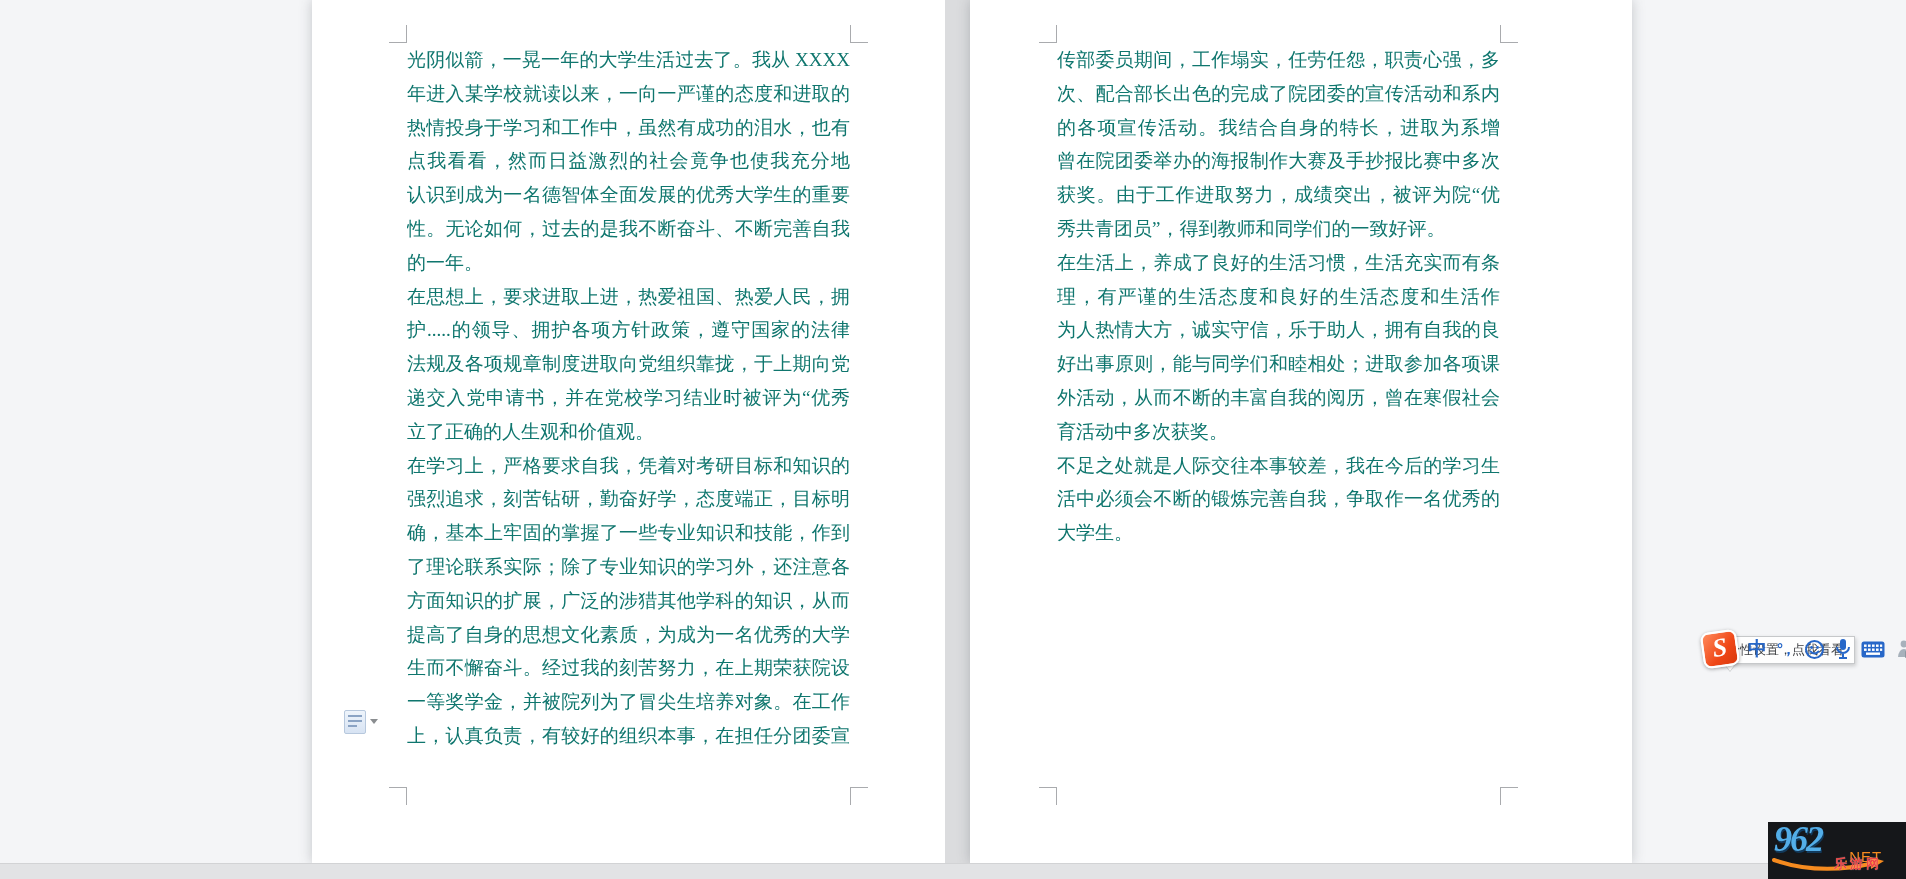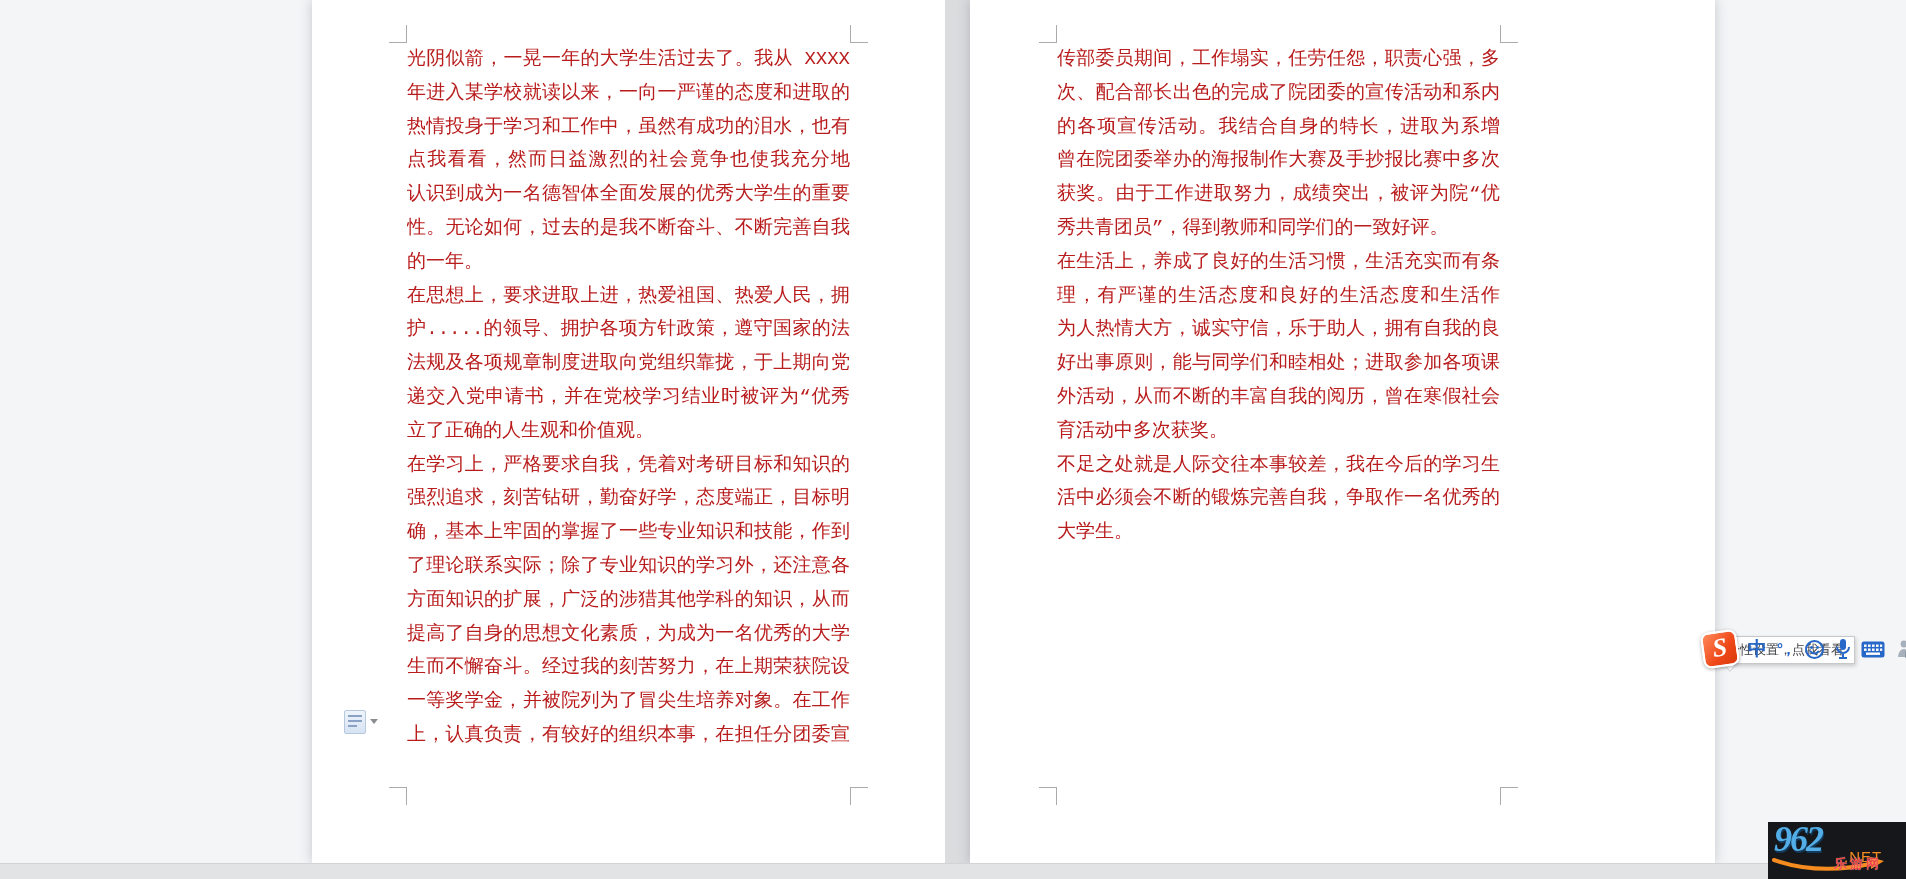--- a/index.html
+++ b/index.html
@@ -7,37 +7,37 @@
     width:1906px;height:879px;position:relative;overflow:hidden;
     background:#f4f5f7;
     font-family:"Liberation Sans",sans-serif;
   }
   
   .page{
     position:absolute;top:0;height:863px;background:#ffffff;
     box-shadow:0 0 12px rgba(70,75,82,.28);
   }
   .page-left{left:312px;width:633px;}
-  .page-right{left:970px;width:745px;}
+  .page-right{left:970px;width:662px;}
   .page-gap{position:absolute;top:0;left:945px;width:25px;height:863px;background:#dbdcde;}
   .bottom-strip{
     position:absolute;left:0;top:863px;width:1906px;height:16px;
     background:#e2e3e5;border-top:1px solid #d2d3d5;
   }
   
   .mark{position:absolute;width:17px;height:17px;pointer-events:none;}
   .mark.tl{border-right:1px solid #a9abae;border-bottom:1px solid #a9abae;}
   .mark.tr{border-left:1px solid #a9abae;border-bottom:1px solid #a9abae;}
   .mark.bl{border-right:1px solid #a9abae;border-top:1px solid #a9abae;}
   .mark.br{border-left:1px solid #a9abae;border-top:1px solid #a9abae;}
   
   .text-block{
     position:absolute;top:43px;width:443px;
-    font-family:Liberation Mono, monospace;
-    color:#b91c1c;
+    font-family:Liberation Serif, serif;
+    color:#0f766e;
   }
   .page-left  .text-block{left:95px;}
   .page-right .text-block{left:87px;}
   .doc-line{
     height:33.8px;line-height:33.8px;font-size:19px;
     overflow:hidden;
   }
   .doc-line.full{text-align:justify;text-align-last:justify;}
   
   .paste-btn{position:absolute;left:344px;top:708px;width:38px;height:28px;cursor:pointer;}

